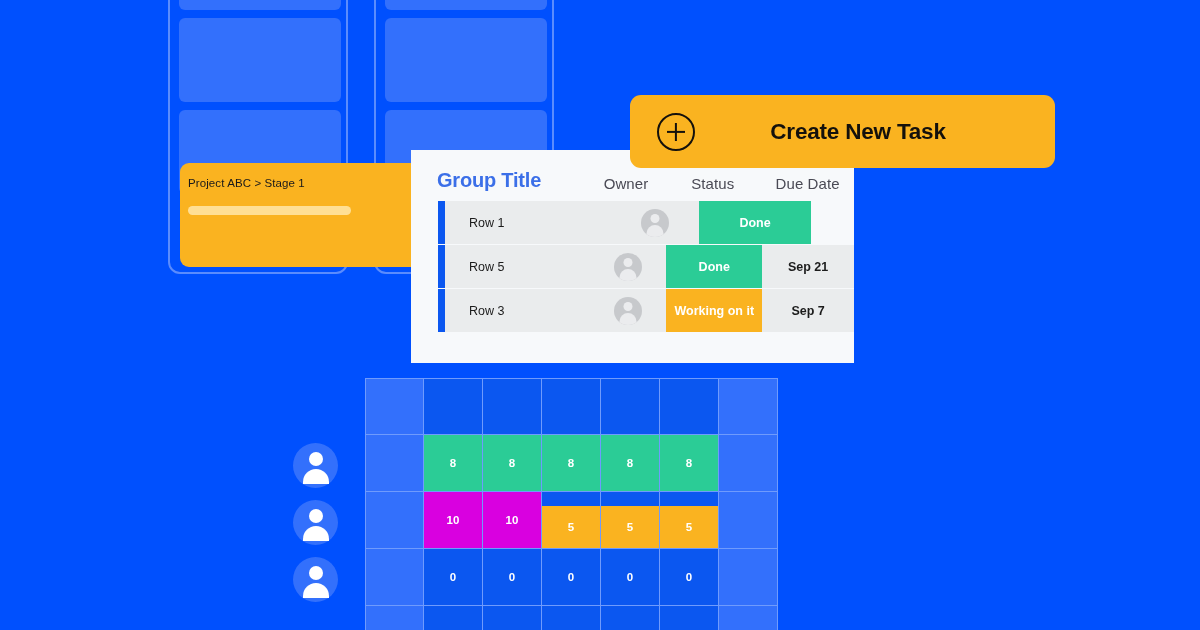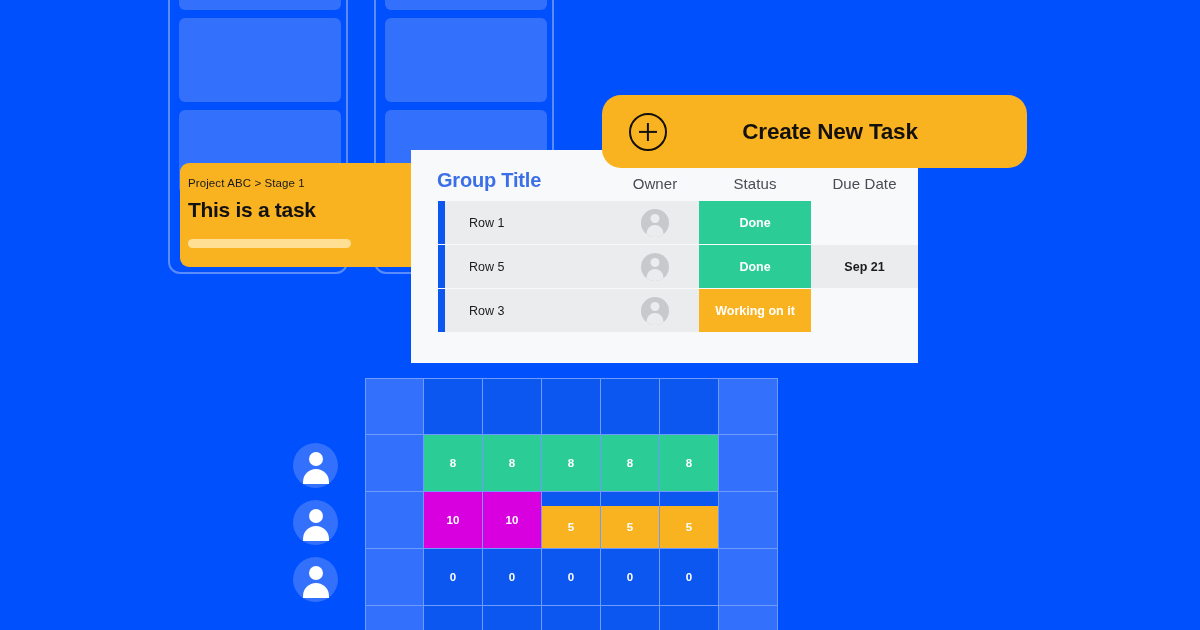--- a/index.html
+++ b/index.html
@@ -42,43 +42,43 @@
     font-size: 21px; font-weight: 700; color: #121212; margin-top: 9px;
     letter-spacing: -.3px;
   }
   #task-progress {
     margin-top: 17px; height: 9px; width: 163px;
     background: #ffdf94; border-radius: 6px;
   }
 
   
   #create-task-btn {
-    position: absolute; left: 602px; top: 95px; width: 425px; height: 73px;
-    background: #fab320; border-radius: 19px;
+    position: absolute; left: 630px; top: 95px; width: 425px; height: 73px;
+    background: #fab320; border-radius: 11px;
     display: flex; align-items: center;
     z-index: 6; cursor: pointer; border: none;
   }
   #plus-icon {
     width: 38px; height: 38px; margin-left: 27px;
     border: 2.2px solid #14110c; border-radius: 50%;
     position: relative; flex: 0 0 auto;
   }
   #plus-icon::before, #plus-icon::after {
     content: ""; position: absolute; background: #14110c;
   }
   #plus-icon::before { left: 50%; top: 8px; bottom: 8px; width: 2.2px; transform: translateX(-50%); }
   #plus-icon::after { top: 50%; left: 8px; right: 8px; height: 2.2px; transform: translateY(-50%); }
   #create-task-label {
     flex: 1; text-align: center; font-size: 22.5px; font-weight: 600;
     color: #14110c; letter-spacing: -.2px; margin-right: 34px;
   }
 
   
   #table-panel {
-    position: absolute; left: 411px; top: 150px; width: 507px; height: 213px;
+    position: absolute; left: 411px; top: 150px; width: 443px; height: 213px;
     background: #f7f9fb; z-index: 5;
   }
   #table-head {
     display: flex; align-items: flex-end; height: 51px; padding: 0 0 9px 0;
   }
   #group-title {
     width: 200px; padding-left: 26px; font-size: 20px; font-weight: 600;
     color: #3b6fe8; letter-spacing: -.2px;
   }
   .col-head {
@@ -174,21 +174,20 @@
     </div>
     <div class="kan-col c2">
       <div class="kan-card k1"></div>
       <div class="kan-card k2"></div>
       <div class="kan-card k3"></div>
     </div>
   </div>
 
   <div id="task-card">
     <div id="task-breadcrumb">Project ABC &gt; Stage 1</div>
-    <div id="task-title">This is a task</div>
     <div id="task-progress"></div>
   </div>
 
   <div id="create-task-btn">
     <span id="plus-icon"></span>
     <span id="create-task-label">Create New Task</span>
   </div>
 
   <div id="table-panel">
     <div id="table-head">
@@ -217,20 +216,21 @@
       <div class="row-date">Sep 21</div>
     </div>
 
     <div class="trow">
       <div class="row-bar"></div>
       <div class="row-name">Row 3</div>
       <div class="row-owner">
         <span class="avatar-sm"></span>
       </div>
       <div class="row-status" style="background:#fab320">Working on it</div>
+      <div class="row-date">Sep 7</div>
     </div>
   </div>
 
   <div class="avatar-lg a1"></div>
   <div class="avatar-lg a2"></div>
   <div class="avatar-lg a3"></div>
 
   <div id="bottom-grid">
       <div class="grid-row first-row">
         <div class="gcell edge first"></div>

